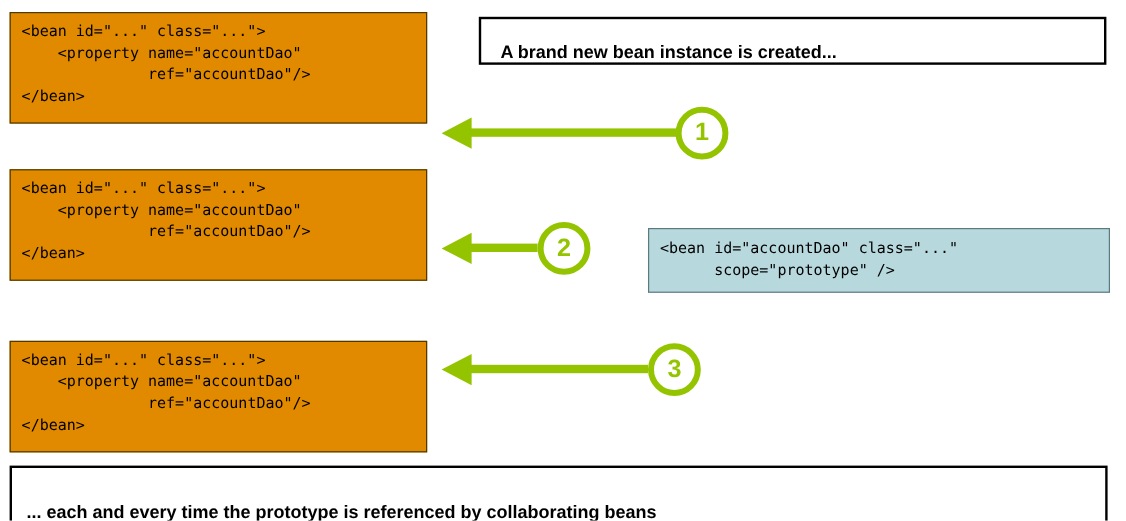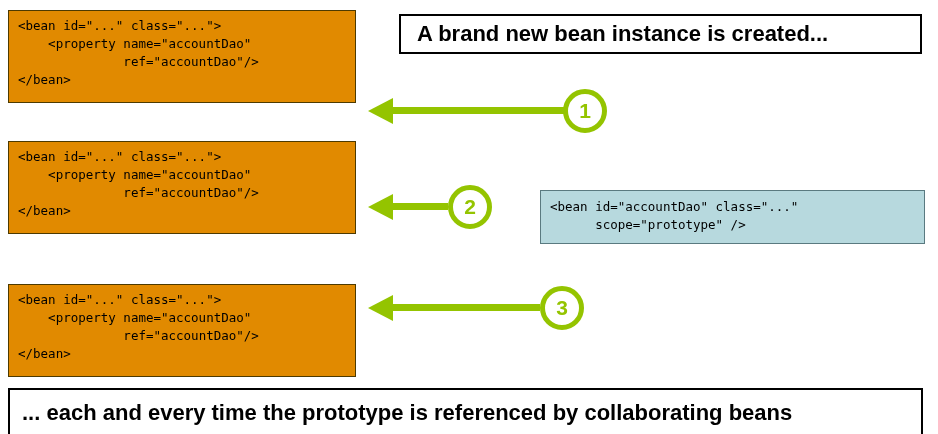--- a/index.html
+++ b/index.html
@@ -24,22 +24,22 @@
     position:absolute; left:8px; width:348px; height:93px;
     background:#e18a00; border:1px solid #4d3a00;
     padding:6px 9px;
   }
   .box1 { top:10px; }
   .box2 { top:141px; }
   .box3 { top:284px; }
 
   .banner {
     position:absolute; background:#ffffff; border:2px solid #000;
-    display:flex; align-items:center;
-    font-weight:bold; font-size:22px; letter-spacing:0;
+    display:flex; align-items:flex-end;
+    font-weight:bold; font-size:15px; letter-spacing:0;
   }
   .title-banner  { left:399px; top:14px;  width:523px; height:40px; padding-left:16px; }
   .footer-banner { left:8px;   top:388px; width:915px; height:50px; padding-left:12px; }
 
   .proto-box {
     position:absolute; left:540px; top:190px; width:385px; height:54px;
     background:#b7d9de; border:1px solid #5a7a80;
     padding:7px 9px;
   }
 

